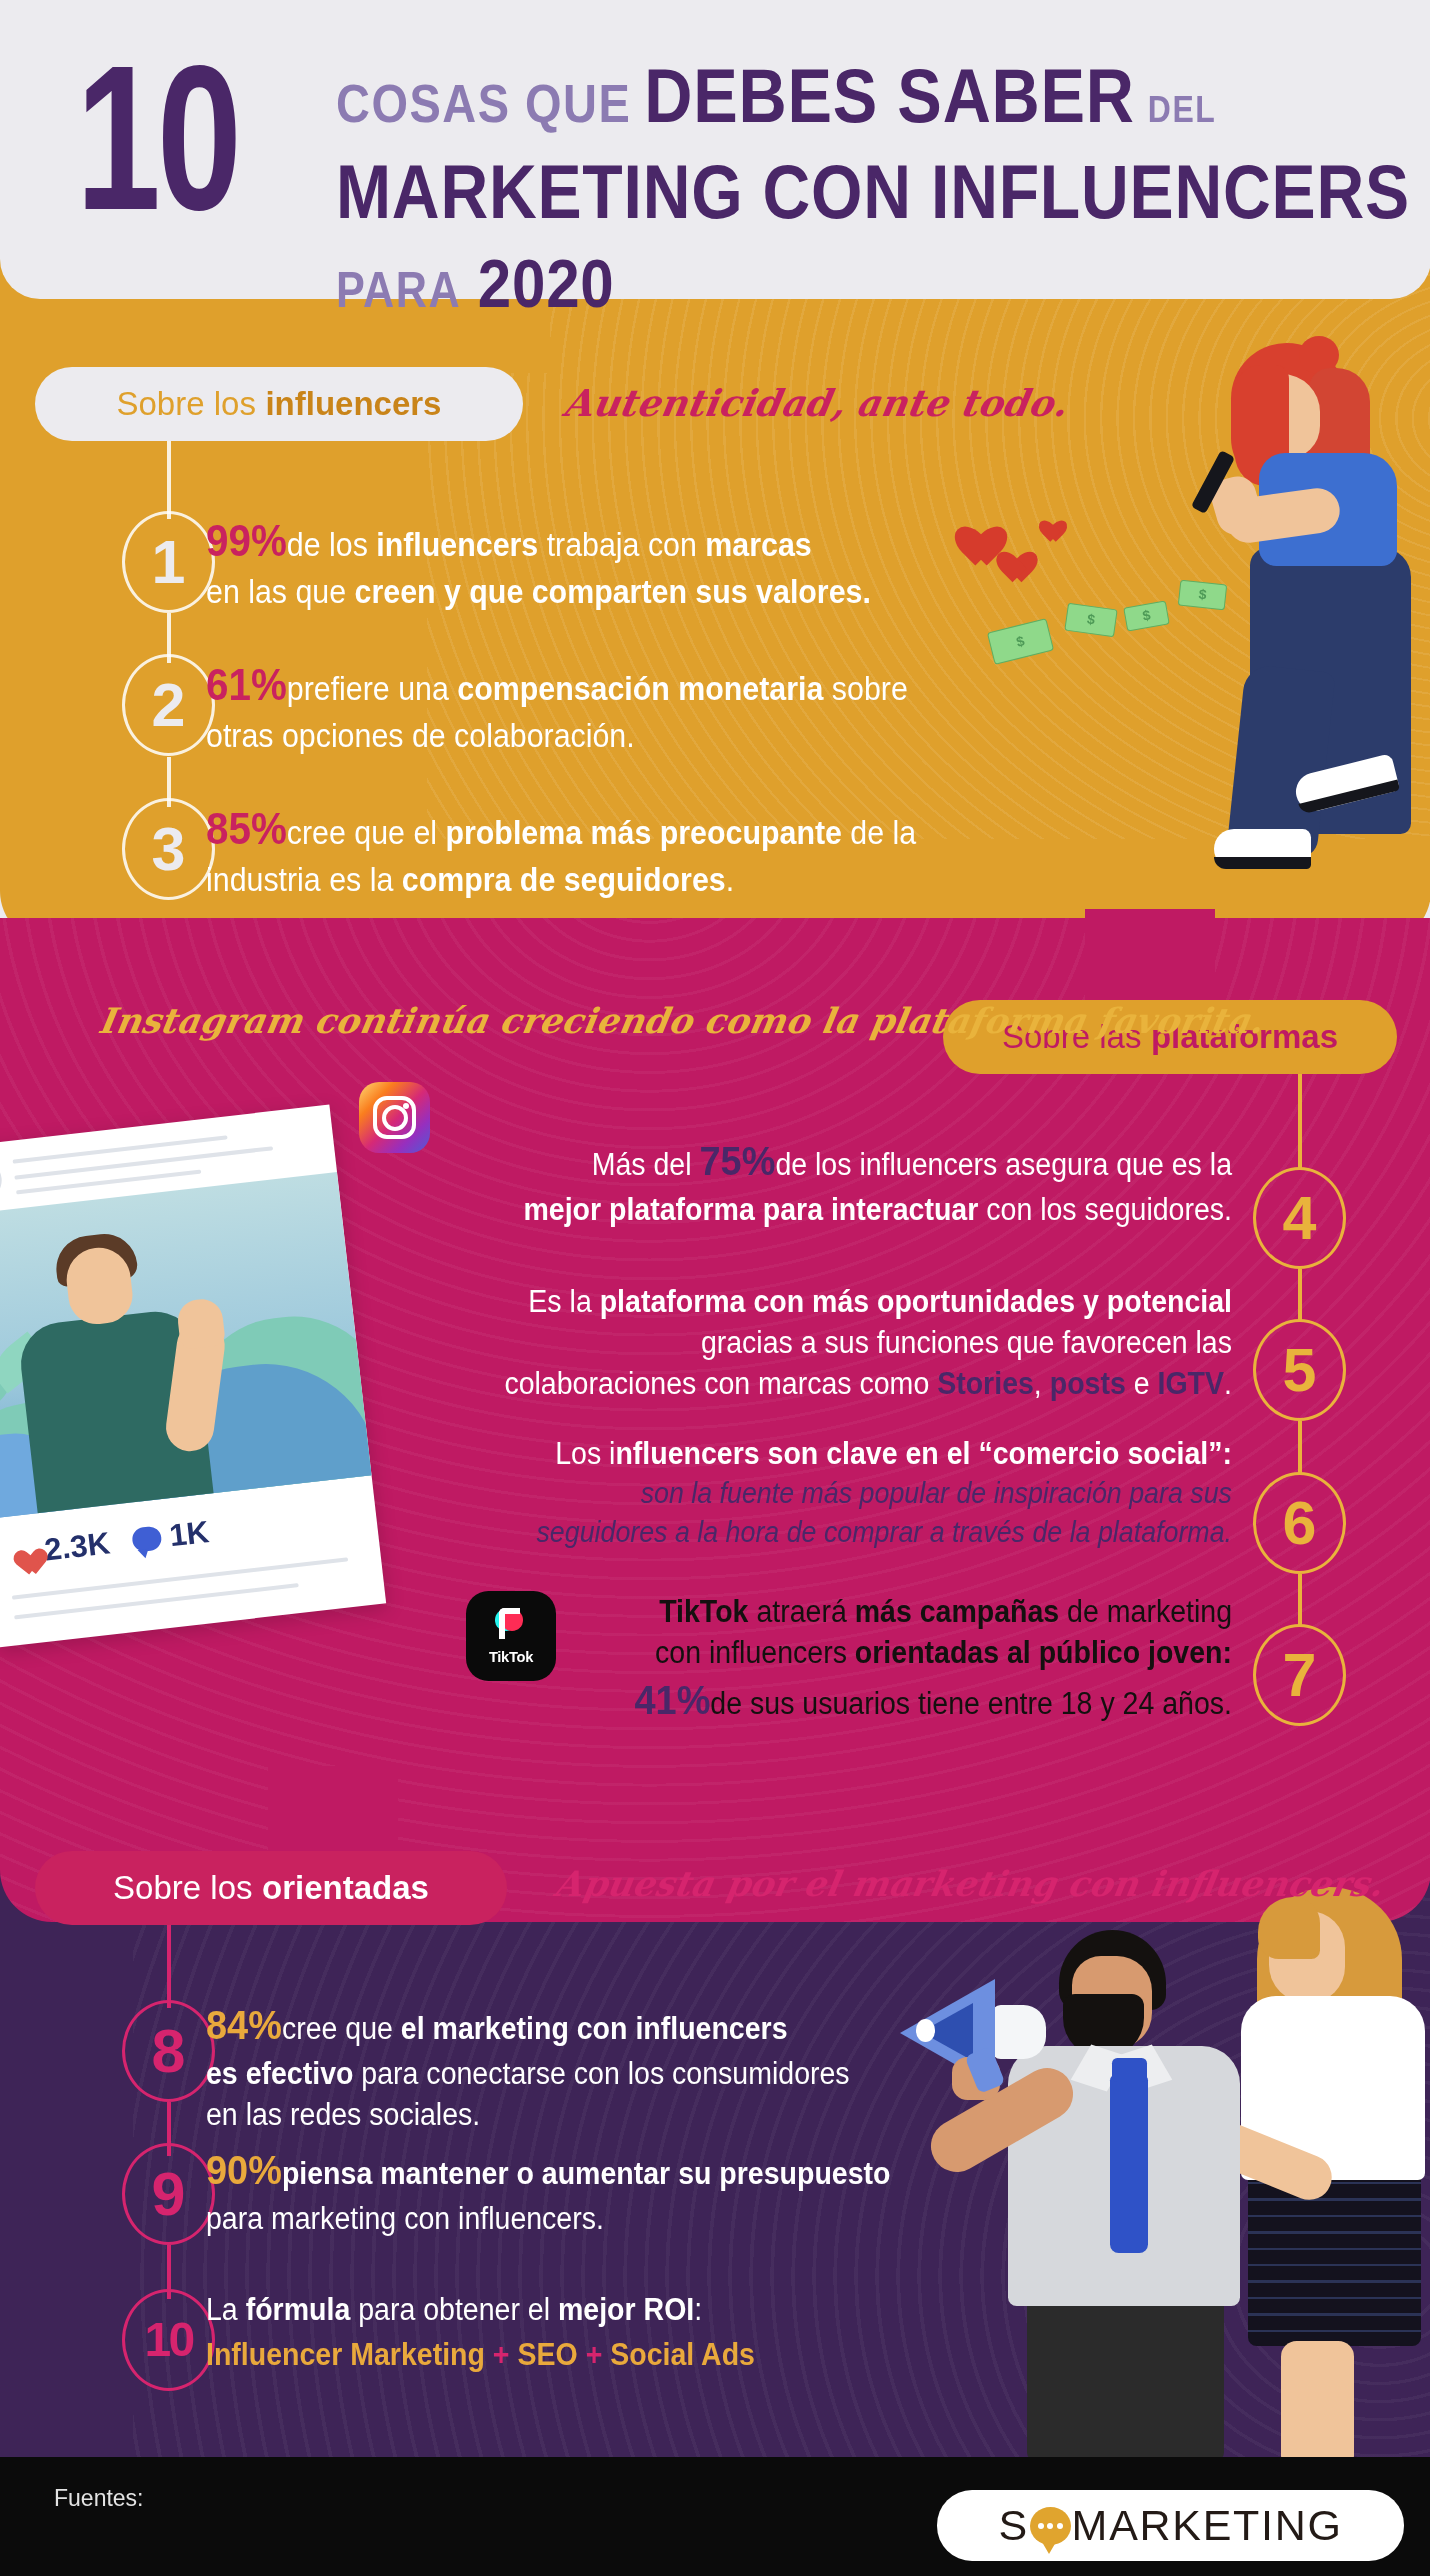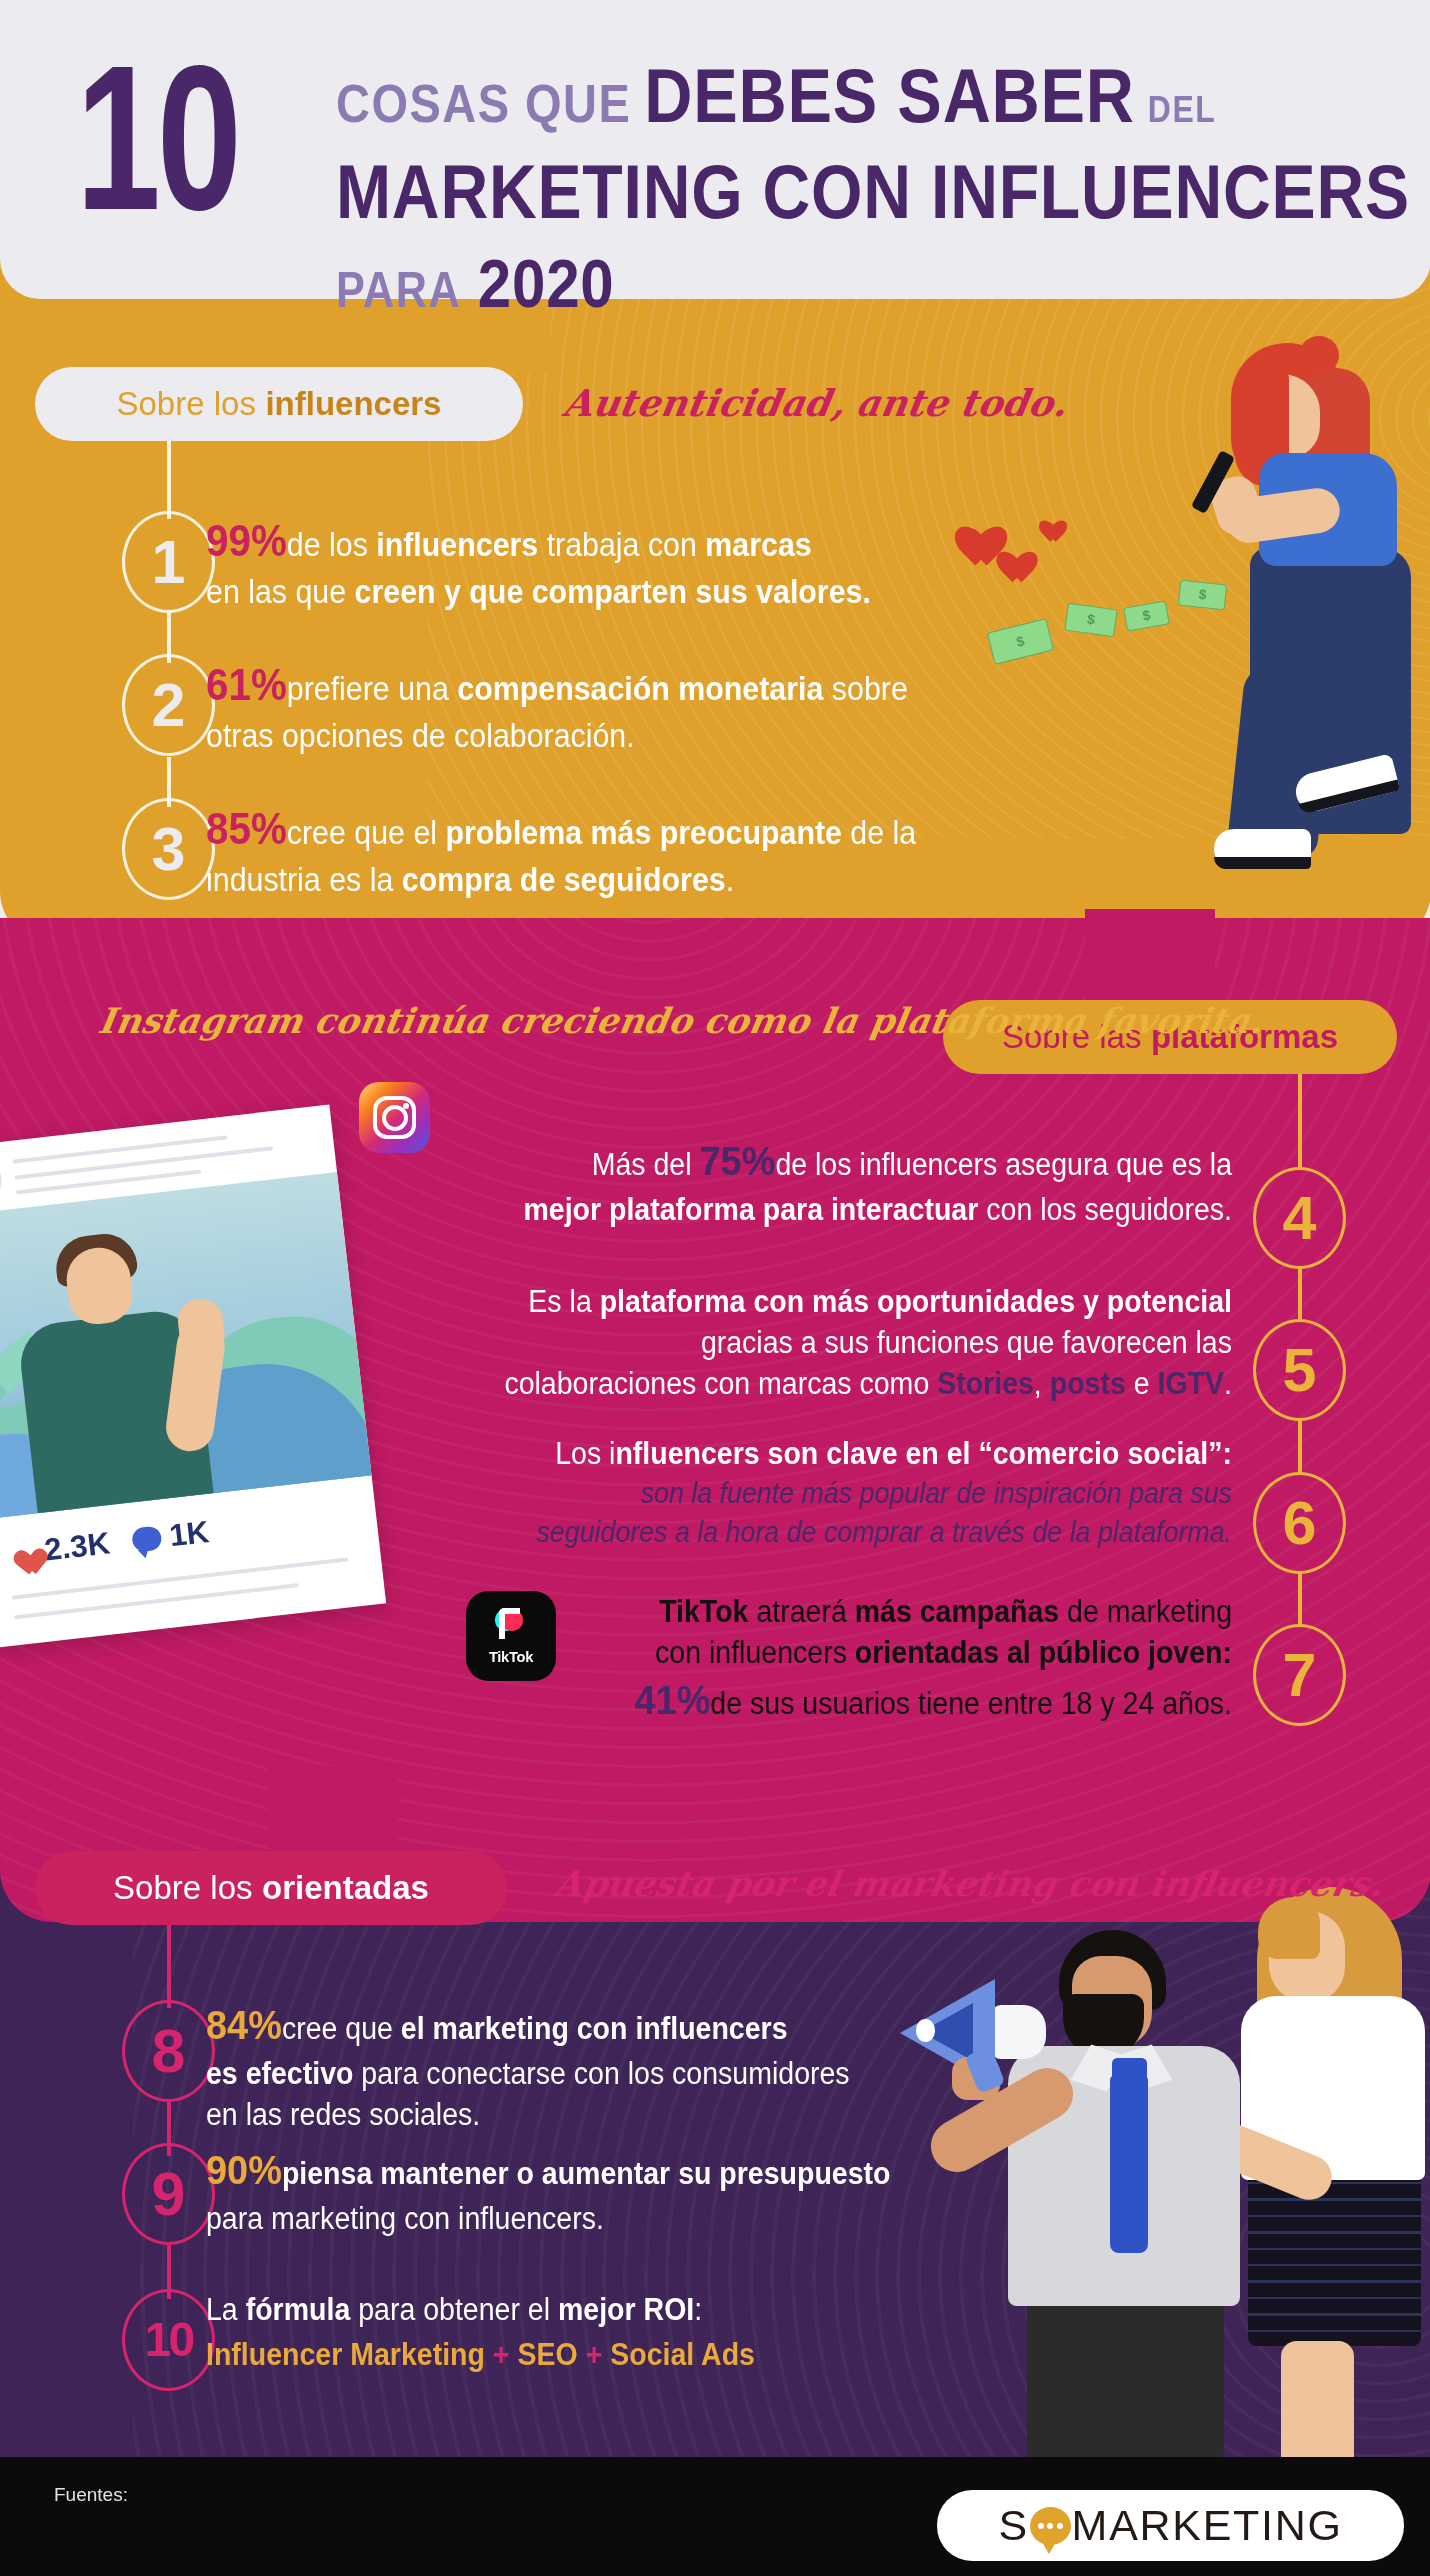--- a/index.html
+++ b/index.html
@@ -155,21 +155,21 @@
   .gold-bold { color:#E9A93C; font-weight:bold; }
   .pink-plus { color:#D6246E; font-weight:bold; }
 
   
   .footer {
     position:absolute; left:0; top:2457px; width:1431px; height:119px;
     background:#0B0B0B; z-index:10;
   }
   .fuentes {
     position:absolute; left:54px; top:24px;
-    color:#E3E3E3; font-size:19px; line-height:1.5;
+    color:#E3E3E3; font-size:23px; line-height:1.5;
   }
   .logo-pill {
     position:absolute; left:937px; top:33px;
     width:467px; height:71px; background:#FFFFFF; border-radius:35px;
     display:flex; align-items:center; justify-content:center;
   }
   .logo-text {
     font-size:43px; font-weight:normal; letter-spacing:1.7px;
     color:#231A16; display:flex; align-items:center;
   }

